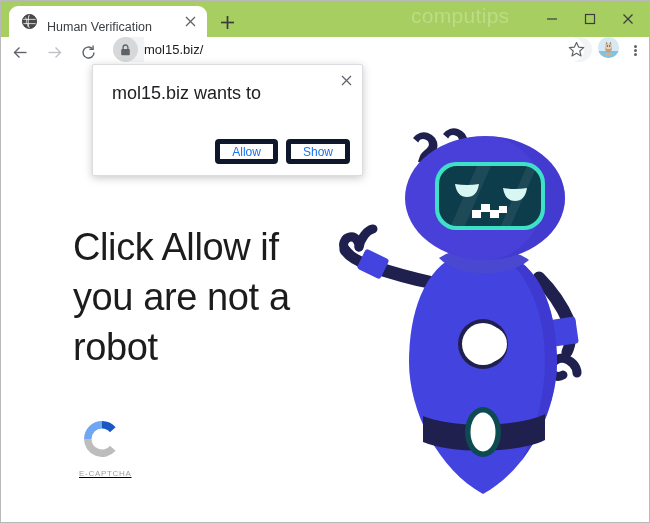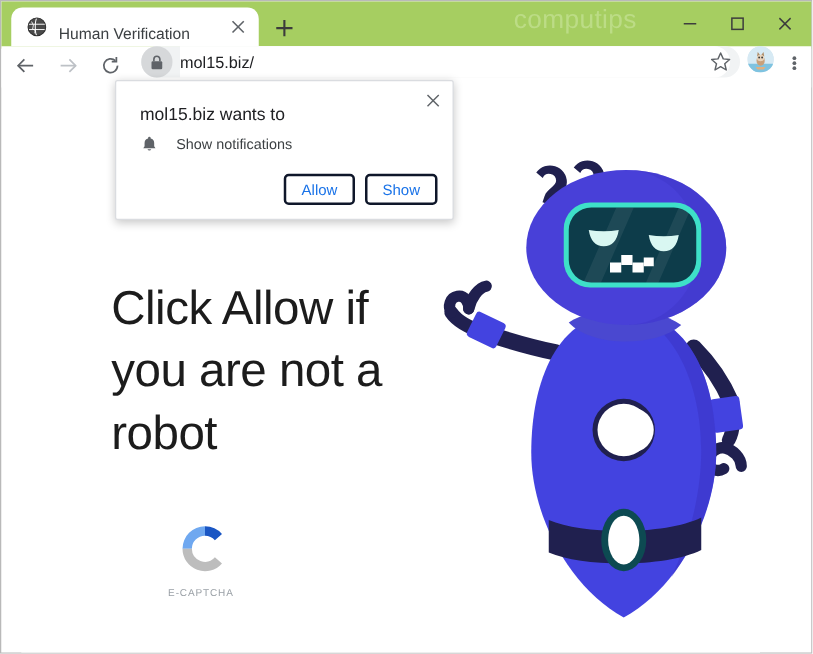--- a/index.html
+++ b/index.html
@@ -187,21 +187,21 @@
   .dot {
     width: 3px; height: 3px;
     border-radius: 50%;
     background: #5f6368;
     margin: 1px 0;
   }
 
   
   .page {
     position: absolute;
-    left: 16px; top: 69px;
+    left: 0; top: 69px;
     width: 591px;
     height: 454px;
     background: #ffffff;
     overflow: hidden;
   }
   .headline {
     position: absolute;
     left: 72px;
     top: 152px;
     width: 250px;
@@ -209,21 +209,22 @@
     line-height: 50px;
     color: #1c1c1c;
     font-weight: 400;
     letter-spacing: -0.4px;
   }
   .captcha-logo {
     position: absolute;
     left: 78px;
     top: 346px;
     width: 92px;
-    text-align: right;
+    text-align: left;
+    text-decoration: underline;
   }
   .captcha-label {
     margin-top: 3px;
     font-size: 8px;
     color: #9aa0a6;
     letter-spacing: 0.7px;
   }
   .robot {
     position: absolute;
     left: 330px;
@@ -253,21 +254,21 @@
     height: 20px;
     display: flex;
     align-items: center;
     justify-content: center;
     color: #5f6368;
   }
   .perm-title {
     position: absolute;
     left: 19px;
     top: 18px;
-    font-size: 14px;
+    font-size: 18px;
     color: #202124;
   }
   .perm-row {
     position: absolute;
     left: 19px;
     top: 43px;
     display: flex;
     align-items: center;
   }
   .perm-bell {
@@ -286,21 +287,21 @@
     right: 12px;
     bottom: 11px;
     display: flex;
     gap: 8px;
   }
   .perm-btn {
     min-width: 56px;
     height: 25px;
     padding: 0 12px;
     background: #ffffff;
-    border: 2px solid #0f172a;
+    border: 5px solid #0f172a;
     border-radius: 4px;
     color: #1a73e8;
     font-size: 12px;
     font-family: "Liberation Sans", sans-serif;
     cursor: pointer;
     display: flex;
     align-items: center;
     justify-content: center;
   }
 </style>
@@ -514,27 +515,20 @@
   <div class="perm-dialog">
     <div class="perm-close">
       <svg width="11" height="11" viewBox="0 0 11 11">
         <line x1="1" y1="1" x2="10" y2="10" stroke="currentColor" stroke-width="1.2"></line>
         <line x1="10" y1="1" x2="1" y2="10" stroke="currentColor" stroke-width="1.2"></line>
       </svg>
     </div>
 
     <div class="perm-title">mol15.biz wants to</div>
 
-    <div class="perm-row">
-      <svg class="perm-bell" viewBox="0 0 16 16">
-        <path d="M8 1.4a1.1 1.1 0 0 1 1.1 1.1v.5a4 4 0 0 1 3 3.8v2.8l1.1 1.7H2.8l1.1-1.7V6.8a4 4 0 0 1 3-3.8v-.5A1.1 1.1 0 0 1 8 1.4Z" fill="#5f6368"></path>
-        <path d="M6.4 12.2a1.7 1.7 0 0 0 3.2 0Z" fill="#5f6368"></path>
-      </svg>
-      <span class="perm-row-label">Show notifications</span>
-    </div>
 
     <div class="perm-actions">
       <button class="perm-btn">Allow</button>
       <button class="perm-btn">Show</button>
     </div>
   </div>
 
 </div>
 
 </body></html>

